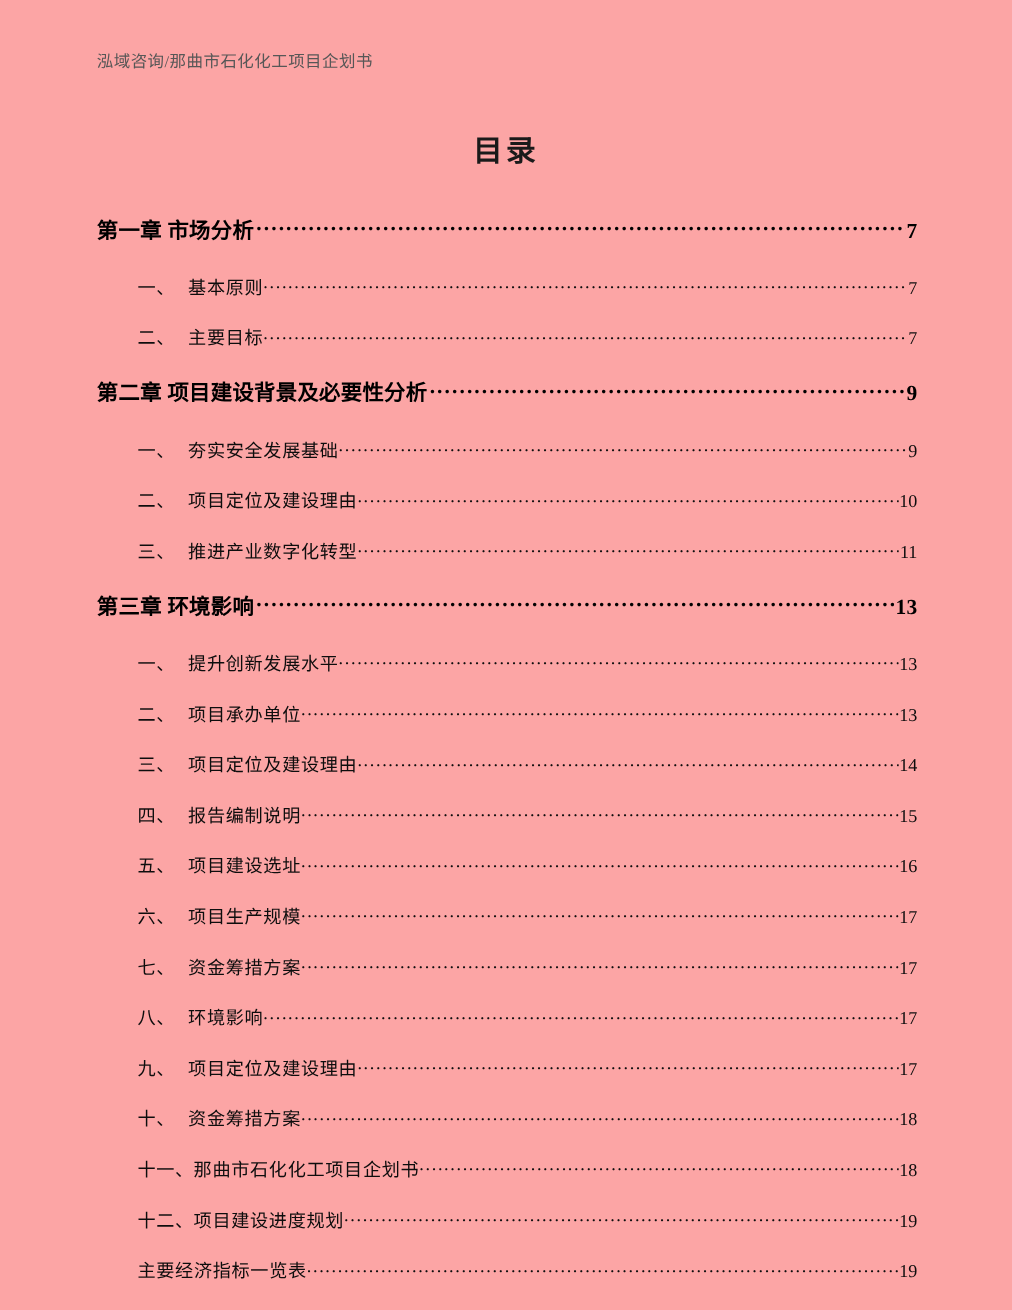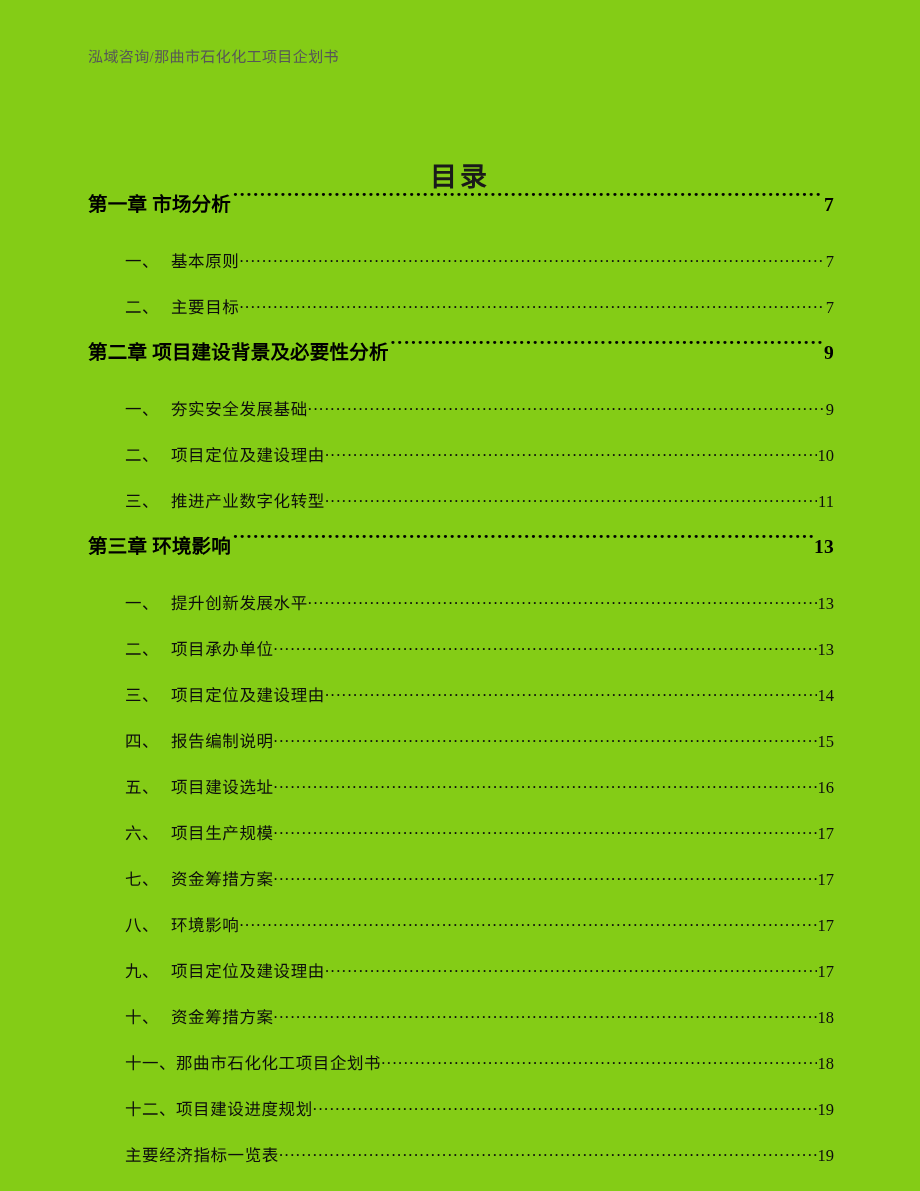--- a/index.html
+++ b/index.html
@@ -12,21 +12,21 @@
     font-family: "Liberation Serif", "DejaVu Serif", serif;
     color: #000000;
     -webkit-font-smoothing: antialiased;
   }
 
   .page {
     position: relative;
     width: 920px;
     height: 1191px;
     margin: 0 auto;
-    background: #84cc16;
+    background: #fca5a5;
     overflow: hidden;
     box-sizing: border-box;
   }
 
   
   .doc-header {
     position: absolute;
     left: 88px;
     top: 46px;
     width: 744px;
@@ -42,21 +42,20 @@
     position: absolute;
     left: 0;
     top: 118px;
     width: 920px;
     text-align: center;
     font-size: 27px;
     line-height: 38px;
     font-weight: bold;
     letter-spacing: 3px;
     color: #1a1a1a;
-    margin-top: 40px;
   }
 
   
   .toc {
     position: absolute;
     left: 88px;
     top: 183px;
     width: 746px;
   }
 
@@ -93,20 +92,21 @@
     text-align: right;
     padding-left: 1px;
   }
 
   
   .toc-row.lvl1 {
     font-size: 19.5px;
     line-height: 28px;
     font-weight: bold;
     height: 56px;
+    align-items: center;
     letter-spacing: 0.2px;
     color: #000;
   }
   .toc-row.lvl1 .label {
     flex: 0 0 auto;
     padding-right: 2px;
   }
   .toc-row.lvl1 .leader {
     height: 28px;
   }

